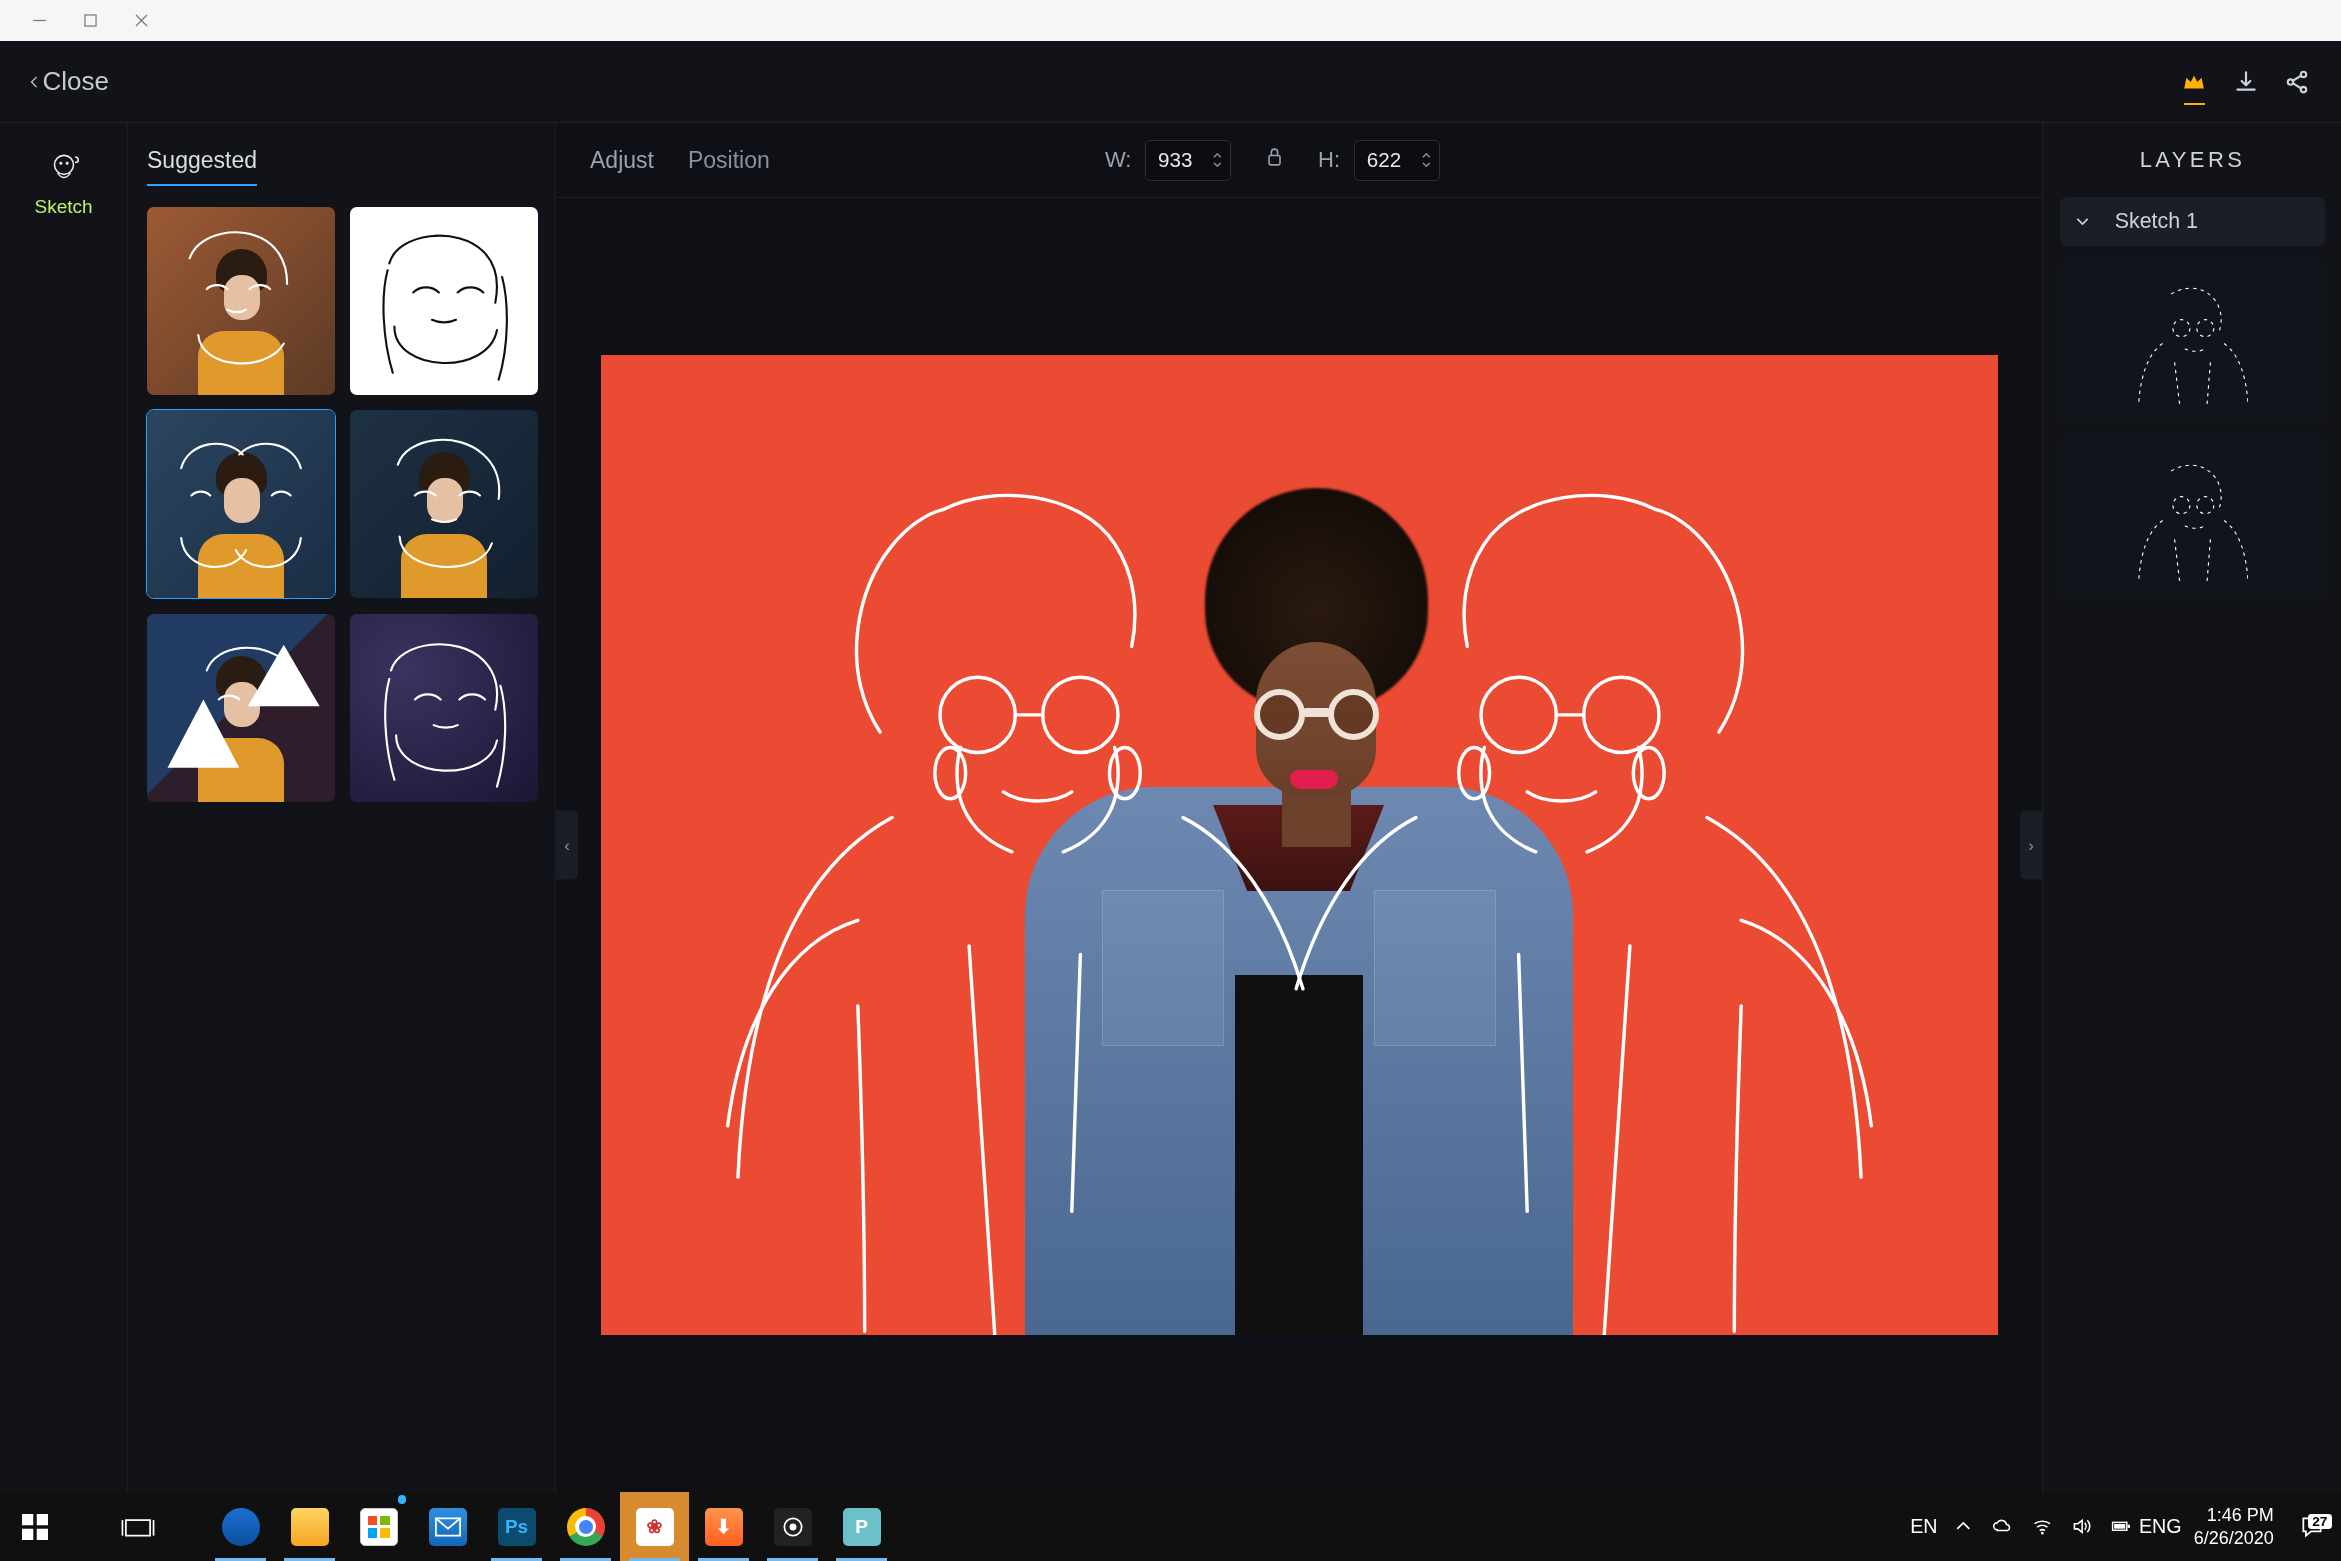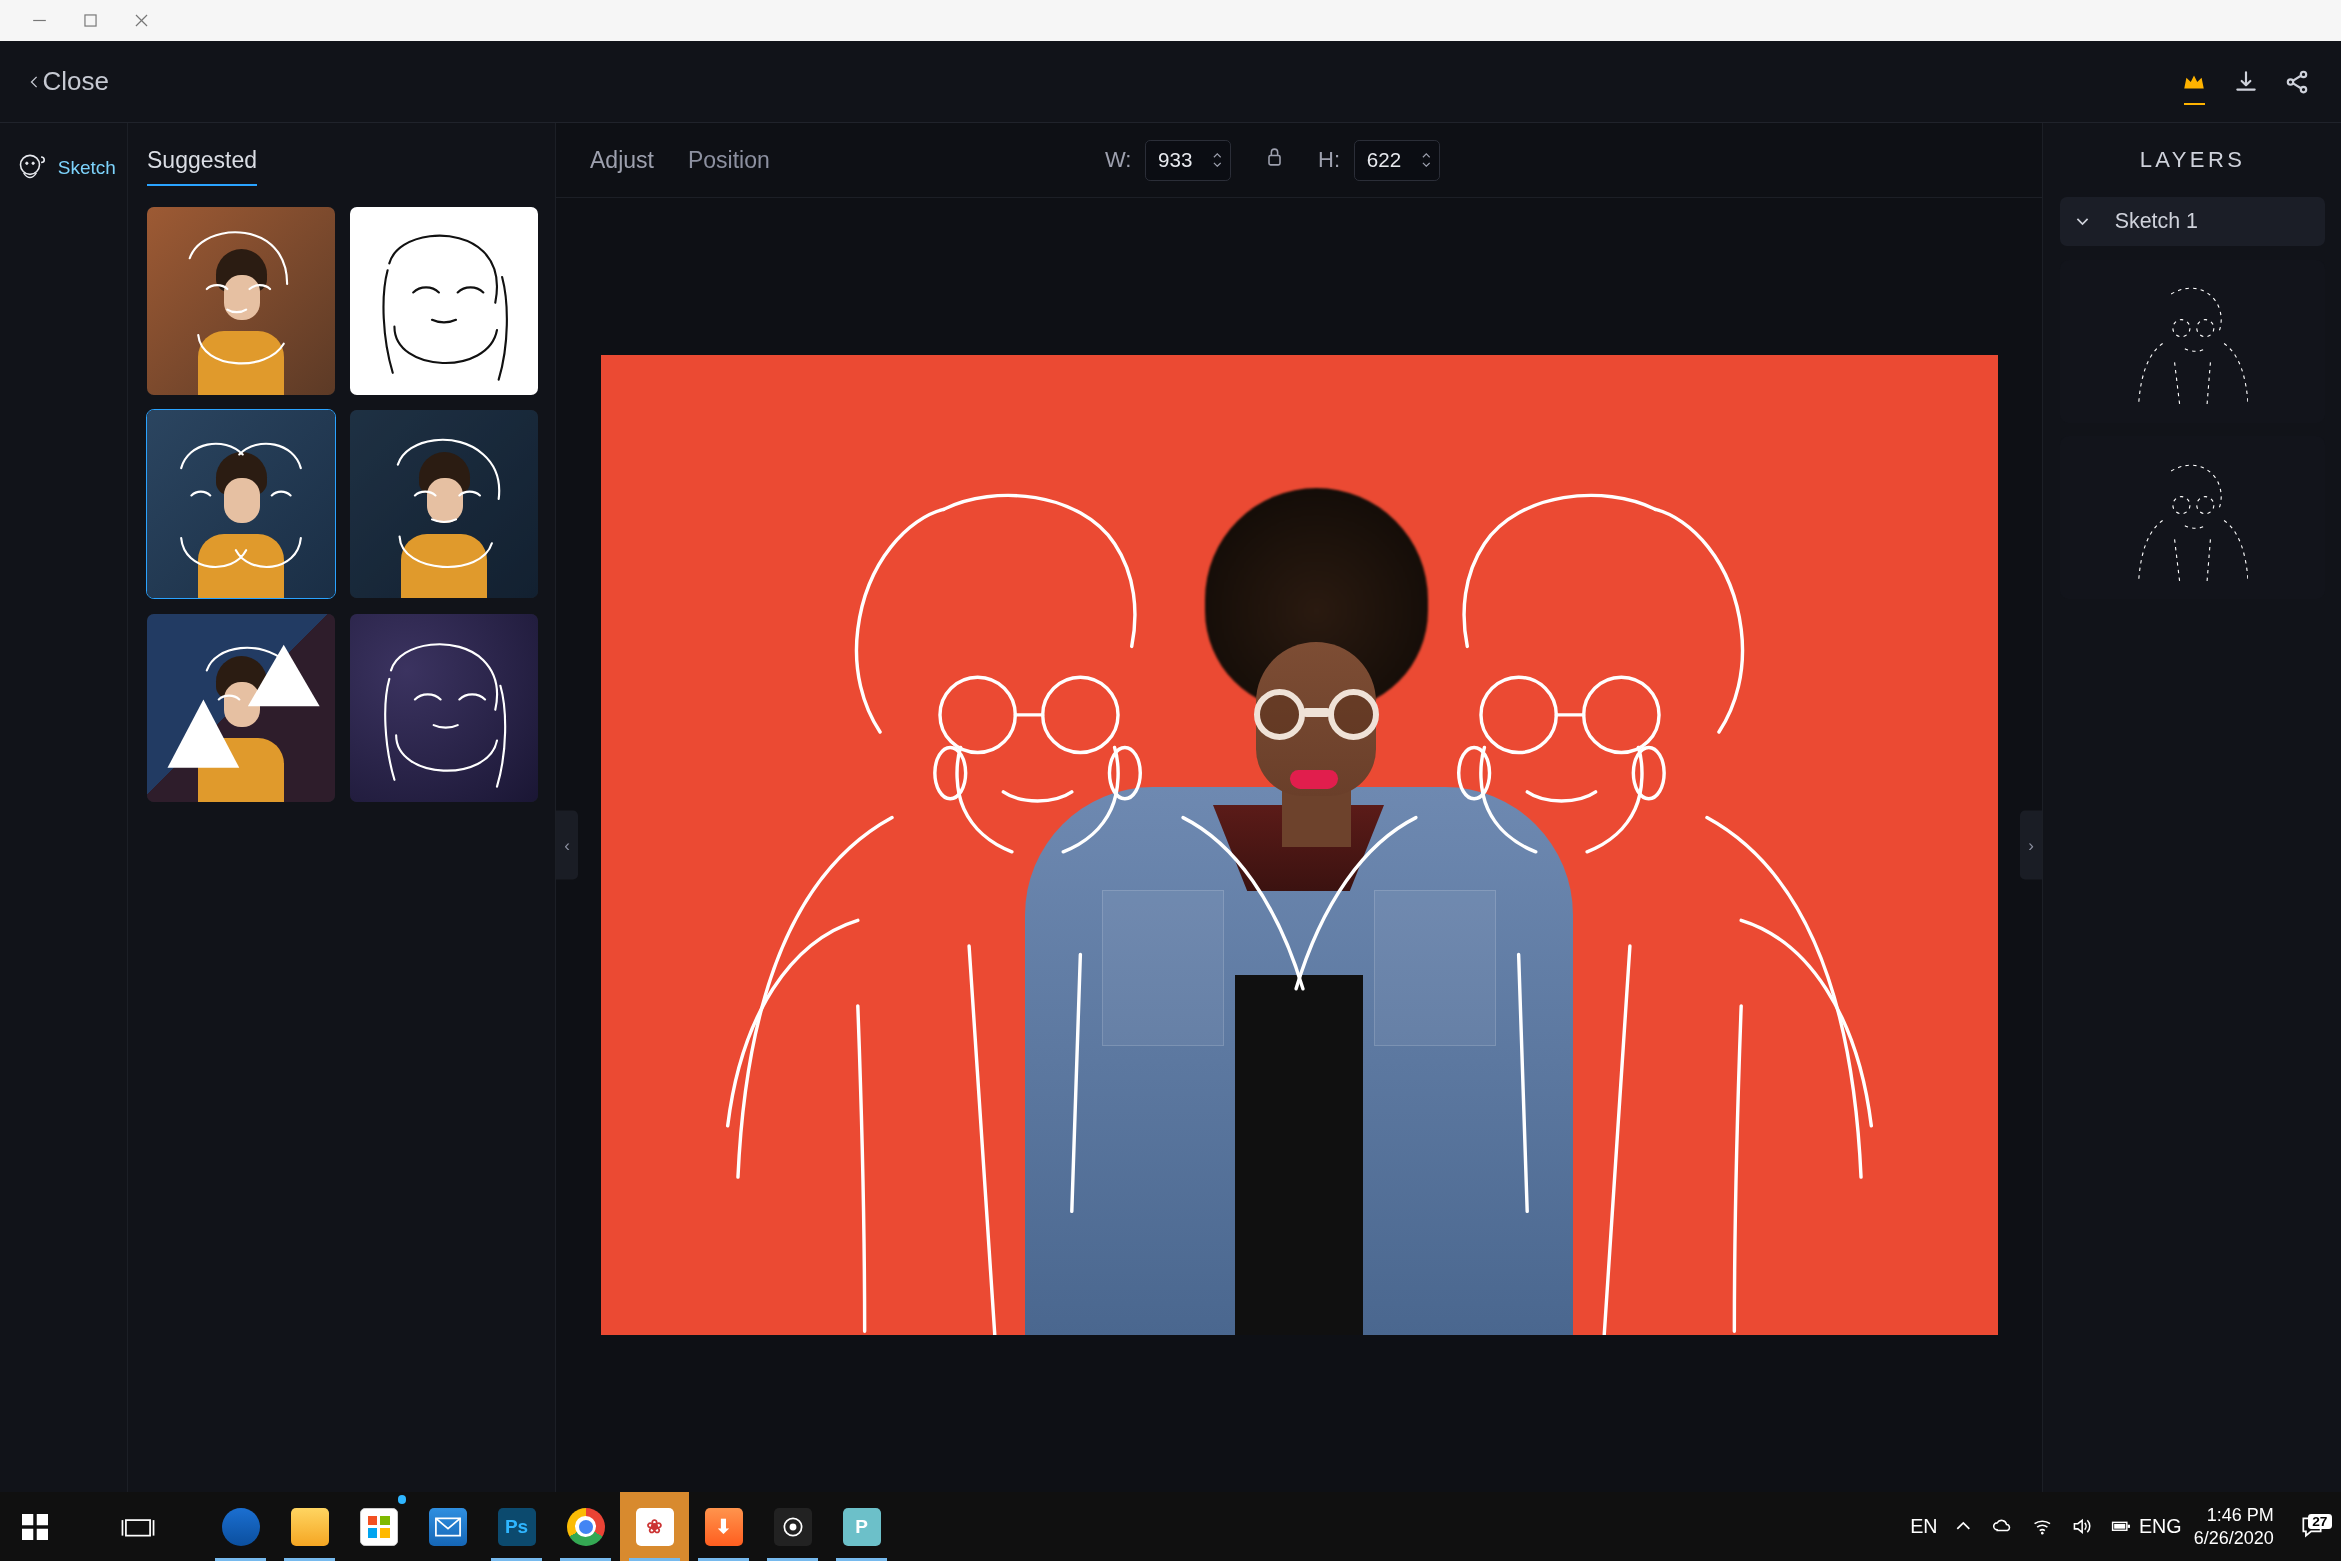--- a/index.html
+++ b/index.html
@@ -19,21 +19,21 @@
   .app-header .spacer { flex:1; }
   .hdr-icon { width:36px; height:36px; display:flex; align-items:center; justify-content:center; margin-left:15.4px; color:#cfd2db; }
   .hdr-icon.crown { color:#ffb300; }
   .hdr-icon svg { width:26px; height:26px; }
   .crown-line { position:absolute; bottom:-5.1px; width:20.6px; height:1.7px; background:#ffb300; }
 
   .app-body { flex:1; display:flex; min-height:0; }
 
   
   .tool-strip { width:128px; border-right:0.9px solid #1c1f26; display:flex; flex-direction:column; align-items:center; padding-top:26px; }
-  .tool-item { display:flex; flex-direction:row; align-items:center; gap:8.6px; color:#7dd3fc; }
+  .tool-item { display:flex; flex-direction:column; align-items:center; gap:8.6px; color:#bef264; }
   .tool-item svg { width:38px; height:38px; stroke:#e7e9ee; }
   .tool-item .lbl { font-size:19px; }
 
   
   .suggested { width:428px; padding:24px 19px; border-right:0.9px solid #1c1f26; }
   .sugg-title { color:#dadde4; font-size:23px; font-weight:400; padding-bottom:10.3px; display:inline-block; border-bottom:2.6px solid #2aa3ff; }
   .thumb-grid { margin-top:20.6px; display:grid; grid-template-columns:1fr 1fr; gap:15.4px; }
   .thumb { width:188px; height:188px; border-radius:6.9px; background:#1d2028; overflow:hidden; position:relative; display:flex; align-items:center; justify-content:center; }
   .thumb.selected { outline:1.7px solid #2aa3ff; }
   .thumb svg { width:100%; height:100%; }

